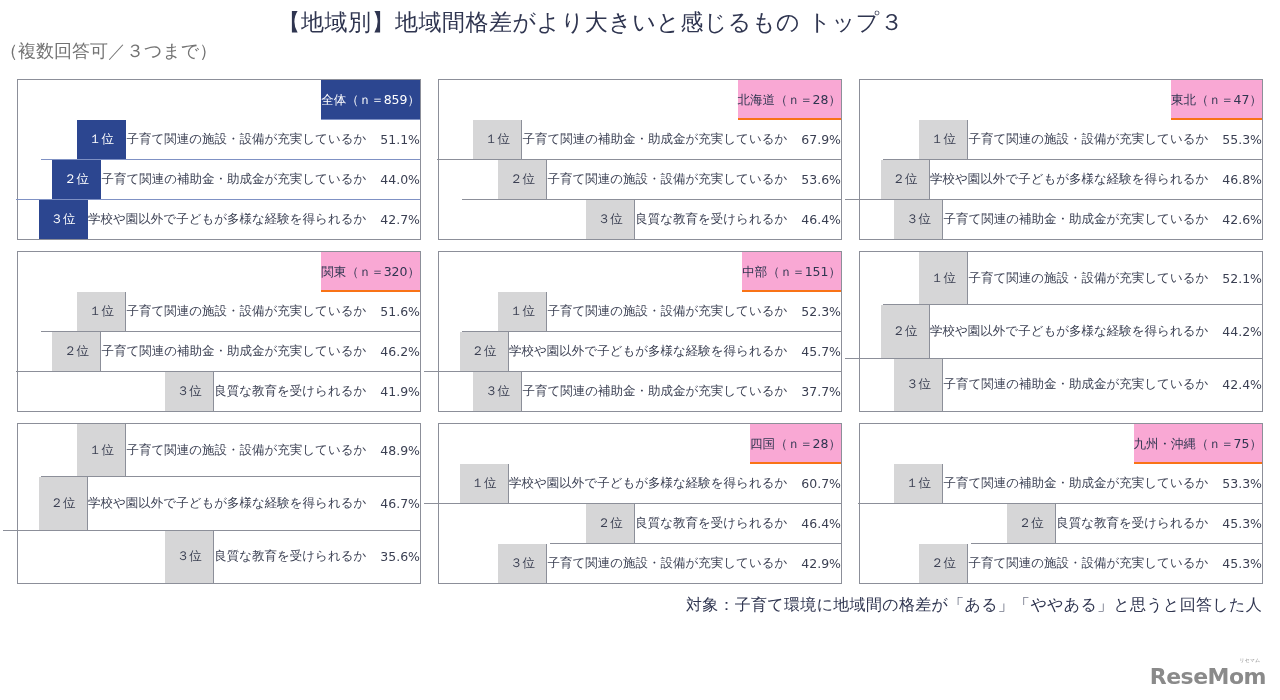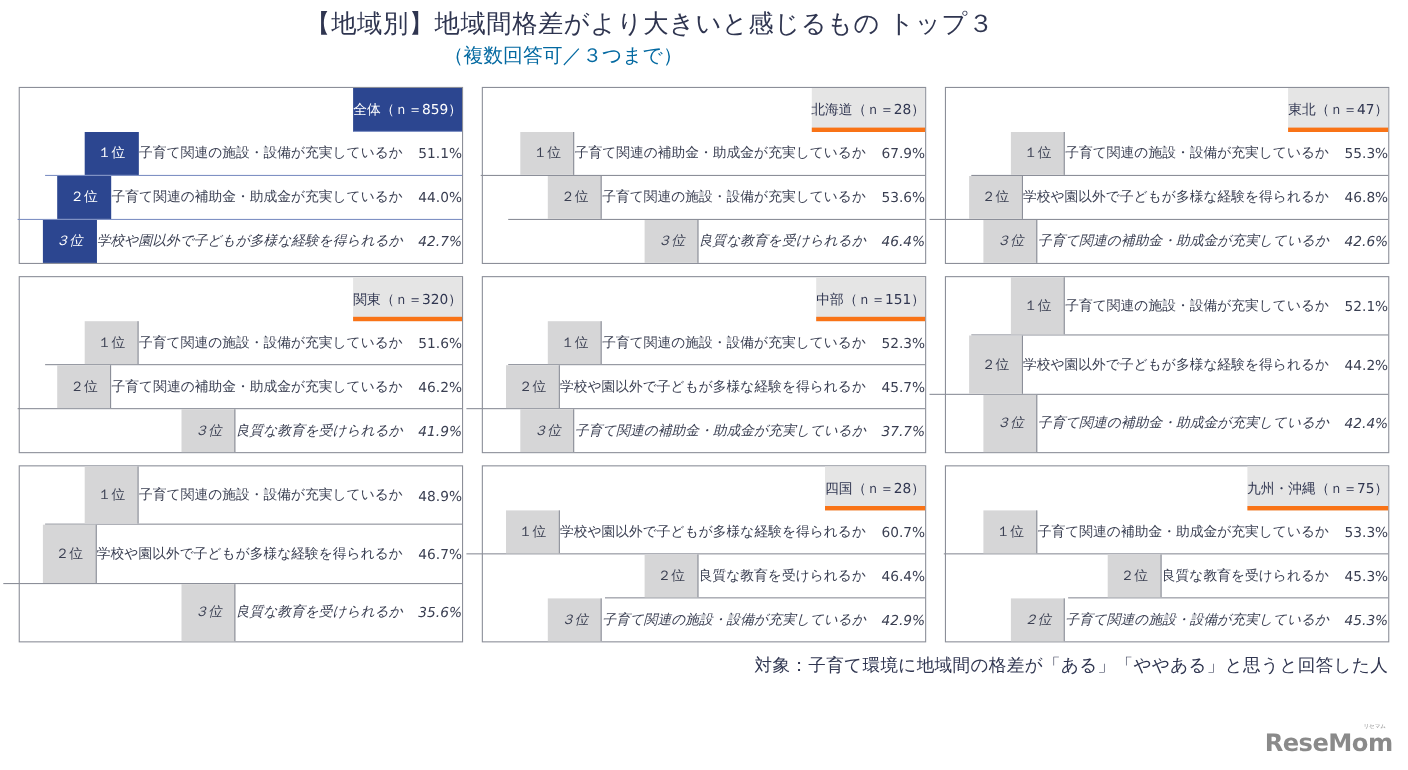--- a/index.html
+++ b/index.html
@@ -7,46 +7,46 @@
       width: 1280px; height: 700px; background: #ffffff; overflow: hidden;
       font-family: "DejaVu Sans", "Liberation Sans", sans-serif;
       color: #3a3f52;
     }
     .page { position: relative; width: 1280px; height: 700px; }
     .title {
       position: absolute; top: 6px; left: 0; width: 1168px; text-align: center;
       font-size: 23px; color: #2f3550; letter-spacing: 0.5px; line-height: 32px; padding-left: 13px;
     }
     .subtitle {
-      position: absolute; top: 38px; left: 0; width: 1024px; text-align: center;
-      font-size: 18px; color: #0369a1; line-height: 26px;
+      position: absolute; top: 38px; left: 0; width: 1024px; 
+      font-size: 18px; color: #737373; line-height: 26px;
     }
     .grid {
       position: absolute; top: 79px; left: 17px;
       display: grid;
       grid-template-columns: 404px 404px 404px;
       column-gap: 17px;
       row-gap: 11px;
     }
     .card {
       width: 404px; height: 161px;
       border: 1px solid #8c8f99;
       background: #ffffff;
       display: flex; flex-direction: column; align-items: flex-end;
     }
     .card-head {
       height: 40px; line-height: 40px; text-align: center;
-      background: #e5e5e5; color: #2f3550; font-size: 12.5px;
-      border-bottom: 4px solid #f97316;
+      background: #f9a8d4; color: #2f3550; font-size: 12.5px;
+      border-bottom: 2px solid #f97316;
     }
     .card.highlight .card-head { background: #2c4690; color: #ffffff; border-bottom: 1px solid #7f91c4; }
     .row {
       flex: 1; display: flex; border-bottom: 1px solid #8c8f99; padding-left: 36px;
     }
-    .row:last-child { border-bottom: none; font-style: italic; }
+    .row:last-child { border-bottom: none; }
     .rank {
       width: 49px; background: #d6d6d7; color: #3a3f52;
       display: flex; align-items: center; justify-content: center;
       font-size: 12.5px; border-right: 1px solid #8c8f99;
     }
     .card.highlight .rank { background: #2c4690; color: #ffffff; border-right: 1px solid #2c4690; }
     .card.highlight .row { border-bottom-color: #7f91c4; }
     .item {
       flex: 1; display: flex; align-items: center; justify-content: center;
       font-size: 12.5px; color: #3a3f52; white-space: nowrap;

